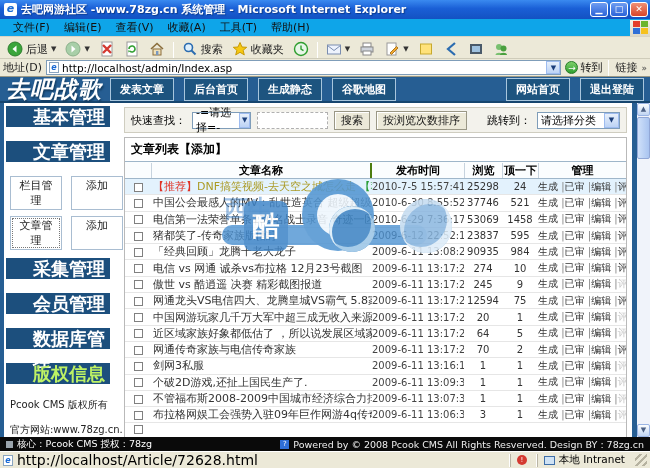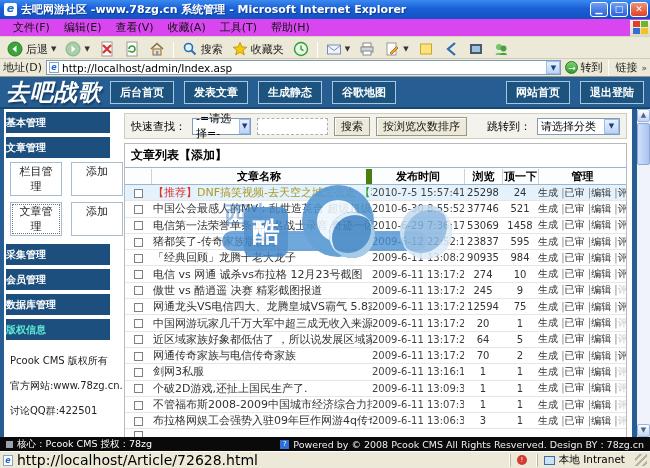--- a/index.html
+++ b/index.html
@@ -13,21 +13,21 @@
     display:flex; align-items:center; padding:0 2px 0 4px; color:#fff; }
   .ie-icon { width:13px; height:13px; background:#fff; color:#1a6ad4; font-weight:bold; font-size:11px;
     line-height:12px; text-align:center; border-radius:2px; margin-right:4px; font-style:italic; }
   .title-text { font-weight:bold; font-size:11px; white-space:nowrap; overflow:hidden; flex:1;
     text-shadow:1px 1px 1px #0b3a8c; }
   .win-btns { display:flex; gap:2px; }
   .wbtn { width:18px; height:15px; border:1px solid #fff; border-radius:3px; color:#fff; font-size:9px;
     line-height:13px; text-align:center; background:linear-gradient(180deg,#6f9df1,#2b63d8); }
   .wbtn.close { background:linear-gradient(180deg,#f09075,#d8452a); }
 
-  .menubar { height:18px; background:#d946ef; border-bottom:1px solid #d8d4c4; display:flex; align-items:center; padding-left:6px; }
+  .menubar { height:18px; background:#0ea5e9; border-bottom:1px solid #d8d4c4; display:flex; align-items:center; padding-left:6px; }
   .menu-item { padding:2px 7px; color:#111; }
   .winflag { margin-left:auto; width:20px; height:16px; display:grid; grid-template-columns:7px 7px; grid-template-rows:6px 6px;
     gap:1px; align-content:center; justify-content:center; background:linear-gradient(#f4f2e8,#dcd8c6); }
   .winflag i { display:block; }
   .winflag i:nth-child(1){background:#e33e2b}.winflag i:nth-child(2){background:#6cb52d}
   .winflag i:nth-child(3){background:#2f6fd6}.winflag i:nth-child(4){background:#f5c11e}
 
   .toolbar { height:22px; background:#ece9d8; border-bottom:1px solid #cfccba; display:flex; align-items:flex-end; padding:0 4px; gap:3px; }
   .tbtn { display:flex; align-items:center; gap:3px; padding:1px 3px; border-radius:2px; color:#222; }
   .tsep { width:1px; height:16px; background:#c6c2b0; border-right:1px solid #fff; margin:0 2px; }
@@ -44,36 +44,36 @@
     color:#1b3e7a; font-size:7px; text-align:center; line-height:12px; }
   .go-btn { display:flex; align-items:center; gap:2px; color:#111; }
   .go-circle { width:13px; height:13px; border-radius:50%; background:linear-gradient(#7ed06a,#2f9e2f); color:#fff;
     font-size:9px; line-height:12px; text-align:center; border:1px solid #267b26; }
   .links-label { color:#222; }
   .links-chev { color:#444; font-size:9px; }
 
   
   .viewport { flex:1; display:flex; flex-direction:column; background:#fff; overflow:hidden; }
 
-  .pageheader { height:32px; background:#265e93; display:flex; align-items:center; padding:0 6px; border-bottom:2px solid #17466f; }
+  .pageheader { height:26px; background:#265e93; display:flex; align-items:center; padding:0 6px; border-bottom:2px solid #17466f; }
   .logo { color:#fff; font-weight:bold; font-size:23px; letter-spacing:1px; width:104px;
     text-shadow:1px 2px 2px #123a5e; font-style:italic; }
   .nav-left { display:flex; gap:10px; }
   .nav-btn { border:1px solid #a8c6dd; background:#1d547f; color:#fff; font-size:11px; font-weight:bold;
     padding:3px 9px; white-space:nowrap; }
   .nav-right { margin-left:auto; display:flex; gap:10px; }
 
   .middle { flex:1; position:relative; background:#fff; display:flex; overflow:hidden; }
   .middle::before { content:''; position:absolute; left:0; top:0; bottom:0; width:4px; background:#265e93; z-index:3; }
   .blue-strip-right { position:absolute; right:13px; top:0; bottom:0; width:5px; background:#265e93; z-index:3; }
 
   .sidebar { width:118px; padding:3px 0 0 6px; background:#fff; flex-shrink:0; }
-  .side-bar-item { width:104px; height:21px; background:#1c4f7d; color:#fff; font-weight:bold; font-size:10px;
-    line-height:21px; padding-left:0; margin-bottom:4px; }
-  .side-bar-item.hl { color:#5eead4; }
+  .side-bar-item { width:104px; height:21px; background:#1c4f7d; color:#fff; font-weight:bold; font-size:18px;
+    line-height:21px; padding-left:27px; margin-bottom:14px; }
+  .side-bar-item.hl { color:#bef264; }
   .side-sub { margin:4px 0 8px 4px; }
   .side-sub-row { display:flex; gap:9px; margin-bottom:6px; }
   .sub-btn { border:1px solid #a9bdd1; background:#fff; color:#222; font-size:11px; padding:1px 5px; min-width:52px; text-align:center; }
   .sub-btn.current { outline:1px dotted #777; outline-offset:-3px; }
   .side-footer { margin-top:14px; padding-left:4px; }
   .side-footer div { font-size:10px; color:#222; margin-bottom:11px; white-space:nowrap; }
 
   .content { flex:1; padding:4px 10px 0 6px; overflow:hidden; position:relative; }
 
   .quickfind { height:26px; background:#f3f2ec; border:1px solid #cfcdc0; display:flex; align-items:center;
@@ -97,21 +97,21 @@
   .trow.hlrow { background:#e3f2fd; }
   .cell { overflow:hidden; white-space:nowrap; font-size:11px; color:#333; }
   .c-check { width:26px; text-align:center; flex-shrink:0; }
   .c-title { flex:1; padding-left:2px; }
   .c-date { width:92px; text-align:center; font-size:10px; color:#444; flex-shrink:0; }
   .c-views { width:38px; text-align:center; font-size:10px; flex-shrink:0; }
   .c-digg { width:36px; text-align:center; font-size:10px; flex-shrink:0; }
   .c-manage { width:88px; font-size:10px; color:#333; flex-shrink:0; }
   .head .cell { text-align:center; color:#000; font-size:11px; }
   .head .c-title, .head .c-manage { text-align:center; padding-left:0; }
-  .head .c-title { border-left:1px solid #c7d3de; border-right:6px solid #4d7c0f; }
+  .head .c-title { border-left:1px solid #c7d3de; border-right:2px solid #4d7c0f; }
   .head .c-views, .head .c-manage { border-left:1px solid #c7d3de; }
   .head .c-digg { border-left:1px solid #c7d3de; }
   .cb { display:inline-block; width:9px; height:9px; border:1px solid #808080; background:#fff; vertical-align:middle; }
   .t-pre { color:#e03226; } .t-suf { color:#2a9e38; } .t-hl { color:#ab9a25; }
   .m-sep { color:#888; } .m-link { color:#333; } .m-muted { color:#c6c6c6; }
   .trow.partial { height:12px; border-bottom:none; }
   .skel { height:7px; background:#b9b9b9; border-radius:1px; margin-top:4px; }
 
   
   .vscroll { width:13px; flex-shrink:0; background:#f0f3fa; display:flex; flex-direction:column; z-index:4; }
@@ -301,22 +301,22 @@
     <span class="tsep"></span>
     <span class="links-label">链接</span>
     <span class="links-chev">»</span>
   </div>
 
   <div class="viewport">
 
     <div class="pageheader">
       <span class="logo">去吧战歌</span>
       <span class="nav-left">
+          <span class="nav-btn">发表文章</span>
           <span class="nav-btn">后台首页</span>
-          <span class="nav-btn">发表文章</span>
           <span class="nav-btn">生成静态</span>
           <span class="nav-btn">谷歌地图</span>
         </span>
       <span class="nav-right">
           <span class="nav-btn">网站首页</span>
           <span class="nav-btn">退出登陆</span>
         </span>
     </div>
 
     <div class="middle">

